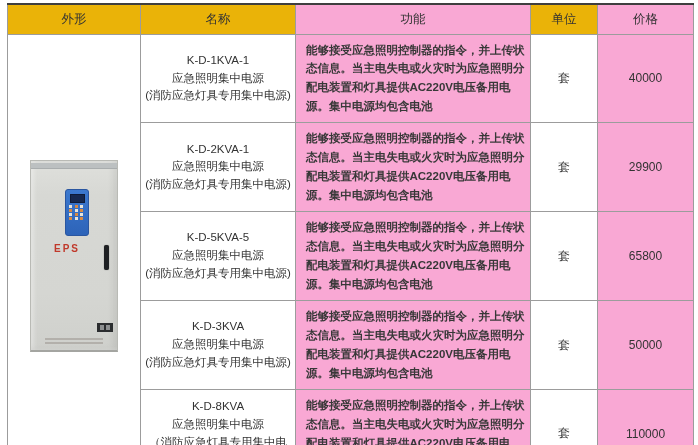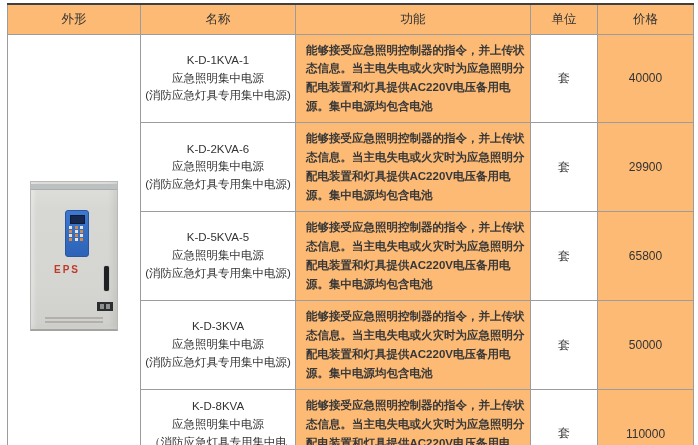--- a/index.html
+++ b/index.html
@@ -26,23 +26,23 @@
   col.c-function   { width: 235px; }
   col.c-unit       { width: 67px;  }
   col.c-price      { width: 96px;  }
 
   th, td { border: 1px solid #9c9c9c; vertical-align: middle; }
   th {
     height: 30px;
     font-size: 12.5px;
     font-weight: normal;
     text-align: center;
-    background: #fdba74;
-  }
-  th.shaded, td.shaded { background: #fdba74; }
+    background: #eab308;
+  }
+  th.shaded, td.shaded { background: #f9a8d4; }
 
   td.appearance-cell { background: #ffffff; text-align: center; }
   td.name-cell {
     height: 80px;
     text-align: center;
     font-size: 11.5px;
     line-height: 1.55;
     padding: 8px 2px;
   }
   td.function-cell {
@@ -52,21 +52,21 @@
     line-height: 1.65;
     padding: 6px 2px 6px 10px;
     color: #383838;
   }
   td.unit-cell { text-align: center; font-size: 12px; background:#fff; }
   td.price-cell { text-align: center; font-size: 12px; margin-top: 17px; }
 
   
   .cabinet {
     position: relative;
-    width: 88px; height: 150px;
+    width: 88px; height: 192px;
     margin: 0 auto;
     background: linear-gradient(180deg, #dfe0dc 0%, #d7d8d4 18%, #d5d6d2 70%, #cfd0cc 100%);
     border: 1px solid #b9bab5;
     border-bottom: 2px solid #a4a5a1;
     box-shadow: inset -4px 0 6px rgba(0,0,0,0.07), inset 3px 0 4px rgba(255,255,255,0.35);
   }
   .cabinet .top-band {
     position: absolute; top: 2px; left: 0; right: 0; height: 6px;
     background: #bcc0c1;
     border-bottom: 1px solid #a9adae;
@@ -181,21 +181,21 @@
         <div>K-D-1KVA-1</div>
         <div>应急照明集中电源</div>
         <div>(消防应急灯具专用集中电源)</div>
       </td>
       <td class="function-cell shaded">能够接受应急照明控制器的指令，并上传状态信息。当主电失电或火灾时为应急照明分配电装置和灯具提供AC220V电压备用电源。集中电源均包含电池</td>
       <td class="unit-cell">套</td>
       <td class="price-cell shaded">40000</td>
     </tr>
     <tr>
       <td class="name-cell">
-        <div>K-D-2KVA-6</div>
+        <div>K-D-2KVA-1</div>
         <div>应急照明集中电源</div>
         <div>(消防应急灯具专用集中电源)</div>
       </td>
       <td class="function-cell shaded">能够接受应急照明控制器的指令，并上传状态信息。当主电失电或火灾时为应急照明分配电装置和灯具提供AC220V电压备用电源。集中电源均包含电池</td>
       <td class="unit-cell">套</td>
       <td class="price-cell shaded">29900</td>
     </tr>
     <tr>
       <td class="name-cell">
         <div>K-D-5KVA-5</div>

